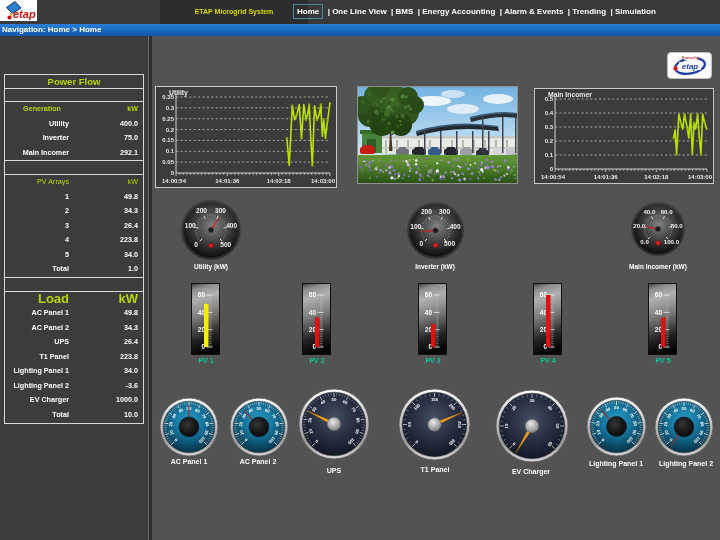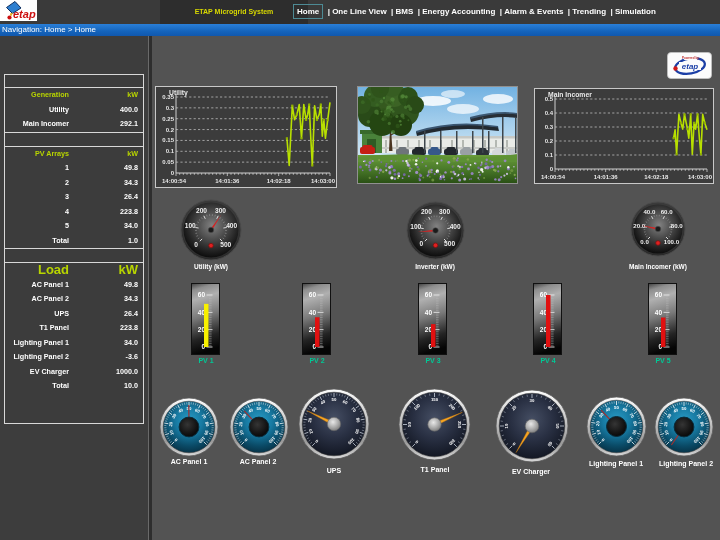--- a/index.html
+++ b/index.html
@@ -9,42 +9,49 @@
 <div class="abs" style="left:160px;top:0;width:148px;height:24px;line-height:24px;text-align:center;color:#d8d800;font-size:7px;font-weight:bold">ETAP Microgrid System</div>
 <svg class="abs" style="left:0;top:0" width="37" height="21" viewBox="0 0 37 21">
 <rect width="37" height="21" fill="#fff"></rect>
 <polygon points="6.5,7.5 15,1.5 21,8 12.5,13.5" fill="#2e7fd0" stroke="#0f2f60" stroke-width="1"></polygon>
 <polygon points="10,13.5 13,12.5 11.5,16 10,15.5" fill="#e8b020"></polygon>
 <circle cx="9.5" cy="17.5" r="2.1" fill="#cc1010"></circle>
 <text x="13" y="17.5" font-size="11" font-weight="bold" font-style="italic" fill="#cc1010" font-family="Liberation Sans,sans-serif">etap</text>
 </svg>
 <div class="abs" style="left:293px;top:4px;height:16px;line-height:15px;color:#fff;font-size:8px;font-weight:bold"><span style="display:inline-block;border:1px solid #4d8a94;padding:0 3px;height:15px;line-height:14px">Home</span>&nbsp;&nbsp;|&nbsp;One Line View&nbsp;&nbsp;|&nbsp;BMS&nbsp;&nbsp;|&nbsp;Energy Accounting&nbsp;&nbsp;|&nbsp;Alarm &amp; Events&nbsp;&nbsp;|&nbsp;Trending&nbsp;&nbsp;|&nbsp;Simulation</div>
 <div class="abs" style="left:0;top:24px;width:720px;height:12px;background:linear-gradient(180deg,#2a7fd8 0%,#1464bc 60%,#1058ae 100%)"></div>
-<div class="abs" style="left:2px;top:24px;height:14px;line-height:12px;color:#fff;font-size:8px;font-weight:normal">Navigation: Home &gt; Home</div>
+<div class="abs" style="left:2px;top:24px;height:14px;line-height:12px;color:#fff;font-size:8px;font-weight:bold">Navigation: Home &gt; Home</div>
 <div class="abs" style="left:0;top:36px;width:148px;height:504px;background:#3d3d3d"></div>
 <div class="abs" style="left:148px;top:36px;width:4px;height:504px;background:#2e2e2e;border-left:1px solid #6a6a6a"></div>
 <div class="abs" style="left:4px;top:74px;width:140px;height:350px;border:1px solid #d8d8d8;background:#3c3c3c">
+    <div style="border-bottom:1px solid #d8d8d8">
+      <div style="position:relative;height:13px;line-height:13px;text-align:center;color:#b8d400;font-size:9.5px;font-weight:bold">Power Flow</div>
+    </div>
     <div style="height:13px;border-bottom:1px solid #d8d8d8"></div>
     <div style="border-bottom:1px solid #d8d8d8">
       <div style="position:relative;height:14.5px;line-height:14.5px;font-size:7.2px;font-weight:bold;color:#b8d400">
-        <span style="position:absolute;right:74px">Generation</span>
+        <span style="position:absolute;right:82px">Generation</span>
         <span style="position:absolute;right:5px">kW</span>
       </div>
       <div style="position:relative;height:14.5px;line-height:14.5px;font-size:7.2px;font-weight:bold;color:#fff">
         <span style="position:absolute;right:74px">Utility</span>
         <span style="position:absolute;right:5px">400.0</span>
       </div>
       <div style="position:relative;height:14.5px;line-height:14.5px;font-size:7.2px;font-weight:bold;color:#fff">
+        <span style="position:absolute;right:74px">Inverter</span>
+        <span style="position:absolute;right:5px">75.0</span>
+      </div>
+      <div style="position:relative;height:14.5px;line-height:14.5px;font-size:7.2px;font-weight:bold;color:#fff">
         <span style="position:absolute;right:74px">Main Incomer</span>
         <span style="position:absolute;right:5px">292.1</span>
       </div>
     </div>
     <div style="height:14px;border-bottom:1px solid #d8d8d8"></div>
     <div style="border-bottom:1px solid #d8d8d8">
-      <div style="position:relative;height:14.5px;line-height:14.5px;font-size:7.2px;font-weight:bold;color:#b8d400">
+      <div style="position:relative;height:14.5px;line-height:14.5px;font-size:7.2px;font-weight:normal;color:#b8d400">
         <span style="position:absolute;right:74px">PV Arrays</span>
         <span style="position:absolute;right:5px">kW</span>
       </div>
       <div style="position:relative;height:14.5px;line-height:14.5px;font-size:7.2px;font-weight:bold;color:#fff">
         <span style="position:absolute;right:74px">1</span>
         <span style="position:absolute;right:5px">49.8</span>
       </div>
       <div style="position:relative;height:14.5px;line-height:14.5px;font-size:7.2px;font-weight:bold;color:#fff">
         <span style="position:absolute;right:74px">2</span>
         <span style="position:absolute;right:5px">34.3</span>

